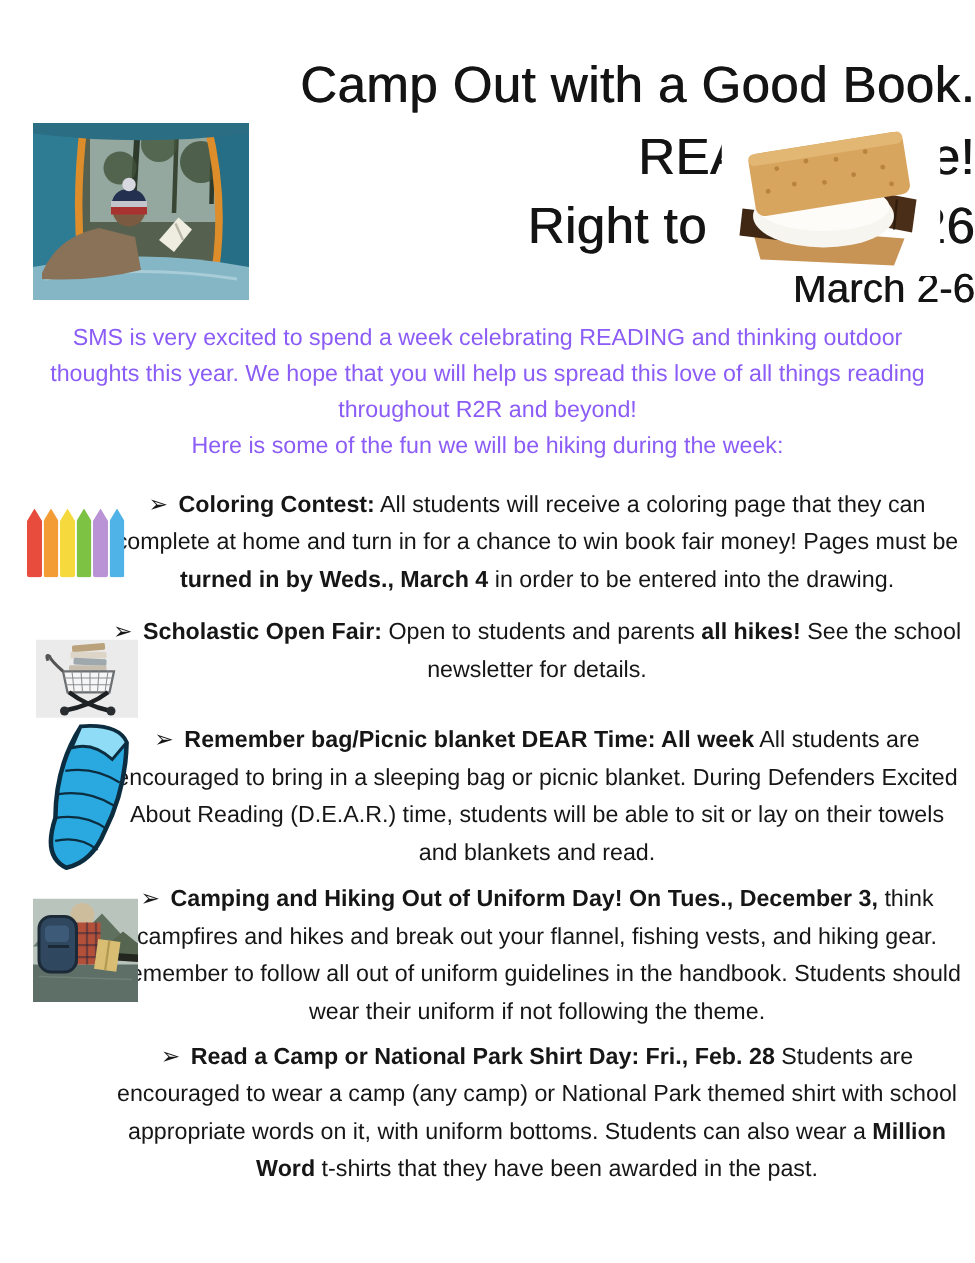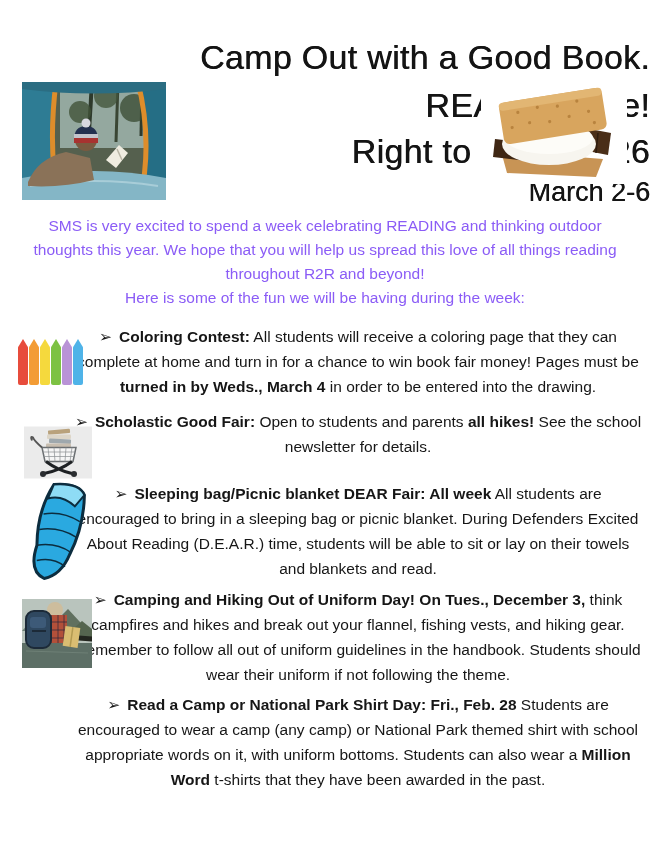--- a/index.html
+++ b/index.html
@@ -188,32 +188,32 @@
       </g>
     </svg>
   </div>
 
 
   <h1 class="t1">Camp Out with a Good Book.</h1>
   <h1 class="t2">READ S’More!</h1>
   <h1 class="t3">Right to Read 2026</h1>
   <h2 class="t4">March 2-6</h2>
 
-  <p class="intro"><span>SMS is very excited to spend a week celebrating READING and thinking outdoor thoughts this year. We hope that you will help us spread this love of all things reading throughout R2R and beyond!</span><br><span>Here is some of the fun we will be having during the week:</span></p>
+  <p class="intro"><span>SMS is very excited to spend a week celebrating READING and thinking outdoor thoughts this year. We hope that you will help us spread this love of all things reading throughout R2R and beyond!</span><br><span>Here is some of the fun we will be hiking during the week:</span></p>
 
   <section class="bullet b1">
     <p><span class="marker">➢</span><span><span class="seg-bold">Coloring Contest:</span><span> All students will receive a coloring page that they can complete at home and turn in for a chance to win book fair money! Pages must be </span><span class="seg-bold">turned in by Weds., March 4</span><span> in order to be entered into the drawing.</span></span></p>
   </section>
 
   <section class="bullet b2">
-    <p><span class="marker">➢</span><span><span class="seg-bold">Scholastic Good Fair:</span><span> Open to students and parents </span><span class="seg-bold">all hikes!</span><span> See the school newsletter for details.</span></span></p>
+    <p><span class="marker">➢</span><span><span class="seg-bold">Scholastic Open Fair:</span><span> Open to students and parents </span><span class="seg-bold">all hikes!</span><span> See the school newsletter for details.</span></span></p>
   </section>
 
   <section class="bullet b3">
-    <p><span class="marker">➢</span><span><span class="seg-bold">Sleeping bag/Picnic blanket DEAR Fair: All week</span><span> All students are encouraged to bring in a sleeping bag or picnic blanket. During Defenders Excited About Reading (D.E.A.R.) time, students will be able to sit or lay on their towels and blankets and read.</span></span></p>
+    <p><span class="marker">➢</span><span><span class="seg-bold">Remember bag/Picnic blanket DEAR Time: All week</span><span> All students are encouraged to bring in a sleeping bag or picnic blanket. During Defenders Excited About Reading (D.E.A.R.) time, students will be able to sit or lay on their towels and blankets and read.</span></span></p>
   </section>
 
   <section class="bullet b4">
     <p><span class="marker">➢</span><span><span class="seg-bold">Camping and Hiking Out of Uniform Day! On Tues., December 3,</span><span> think campfires and hikes and break out your flannel, fishing vests, and hiking gear. Remember to follow all out of uniform guidelines in the handbook. Students should wear their uniform if not following the theme.</span></span></p>
   </section>
 
   <section class="bullet b5">
     <p><span class="marker">➢</span><span><span class="seg-bold">Read a Camp or National Park Shirt Day: Fri., Feb. 28</span><span> Students are encouraged to wear a camp (any camp) or National Park themed shirt with school appropriate words on it, with uniform bottoms. Students can also wear a </span><span class="seg-bold">Million Word</span><span> t-shirts that they have been awarded in the past.</span></span></p>
   </section>
 

